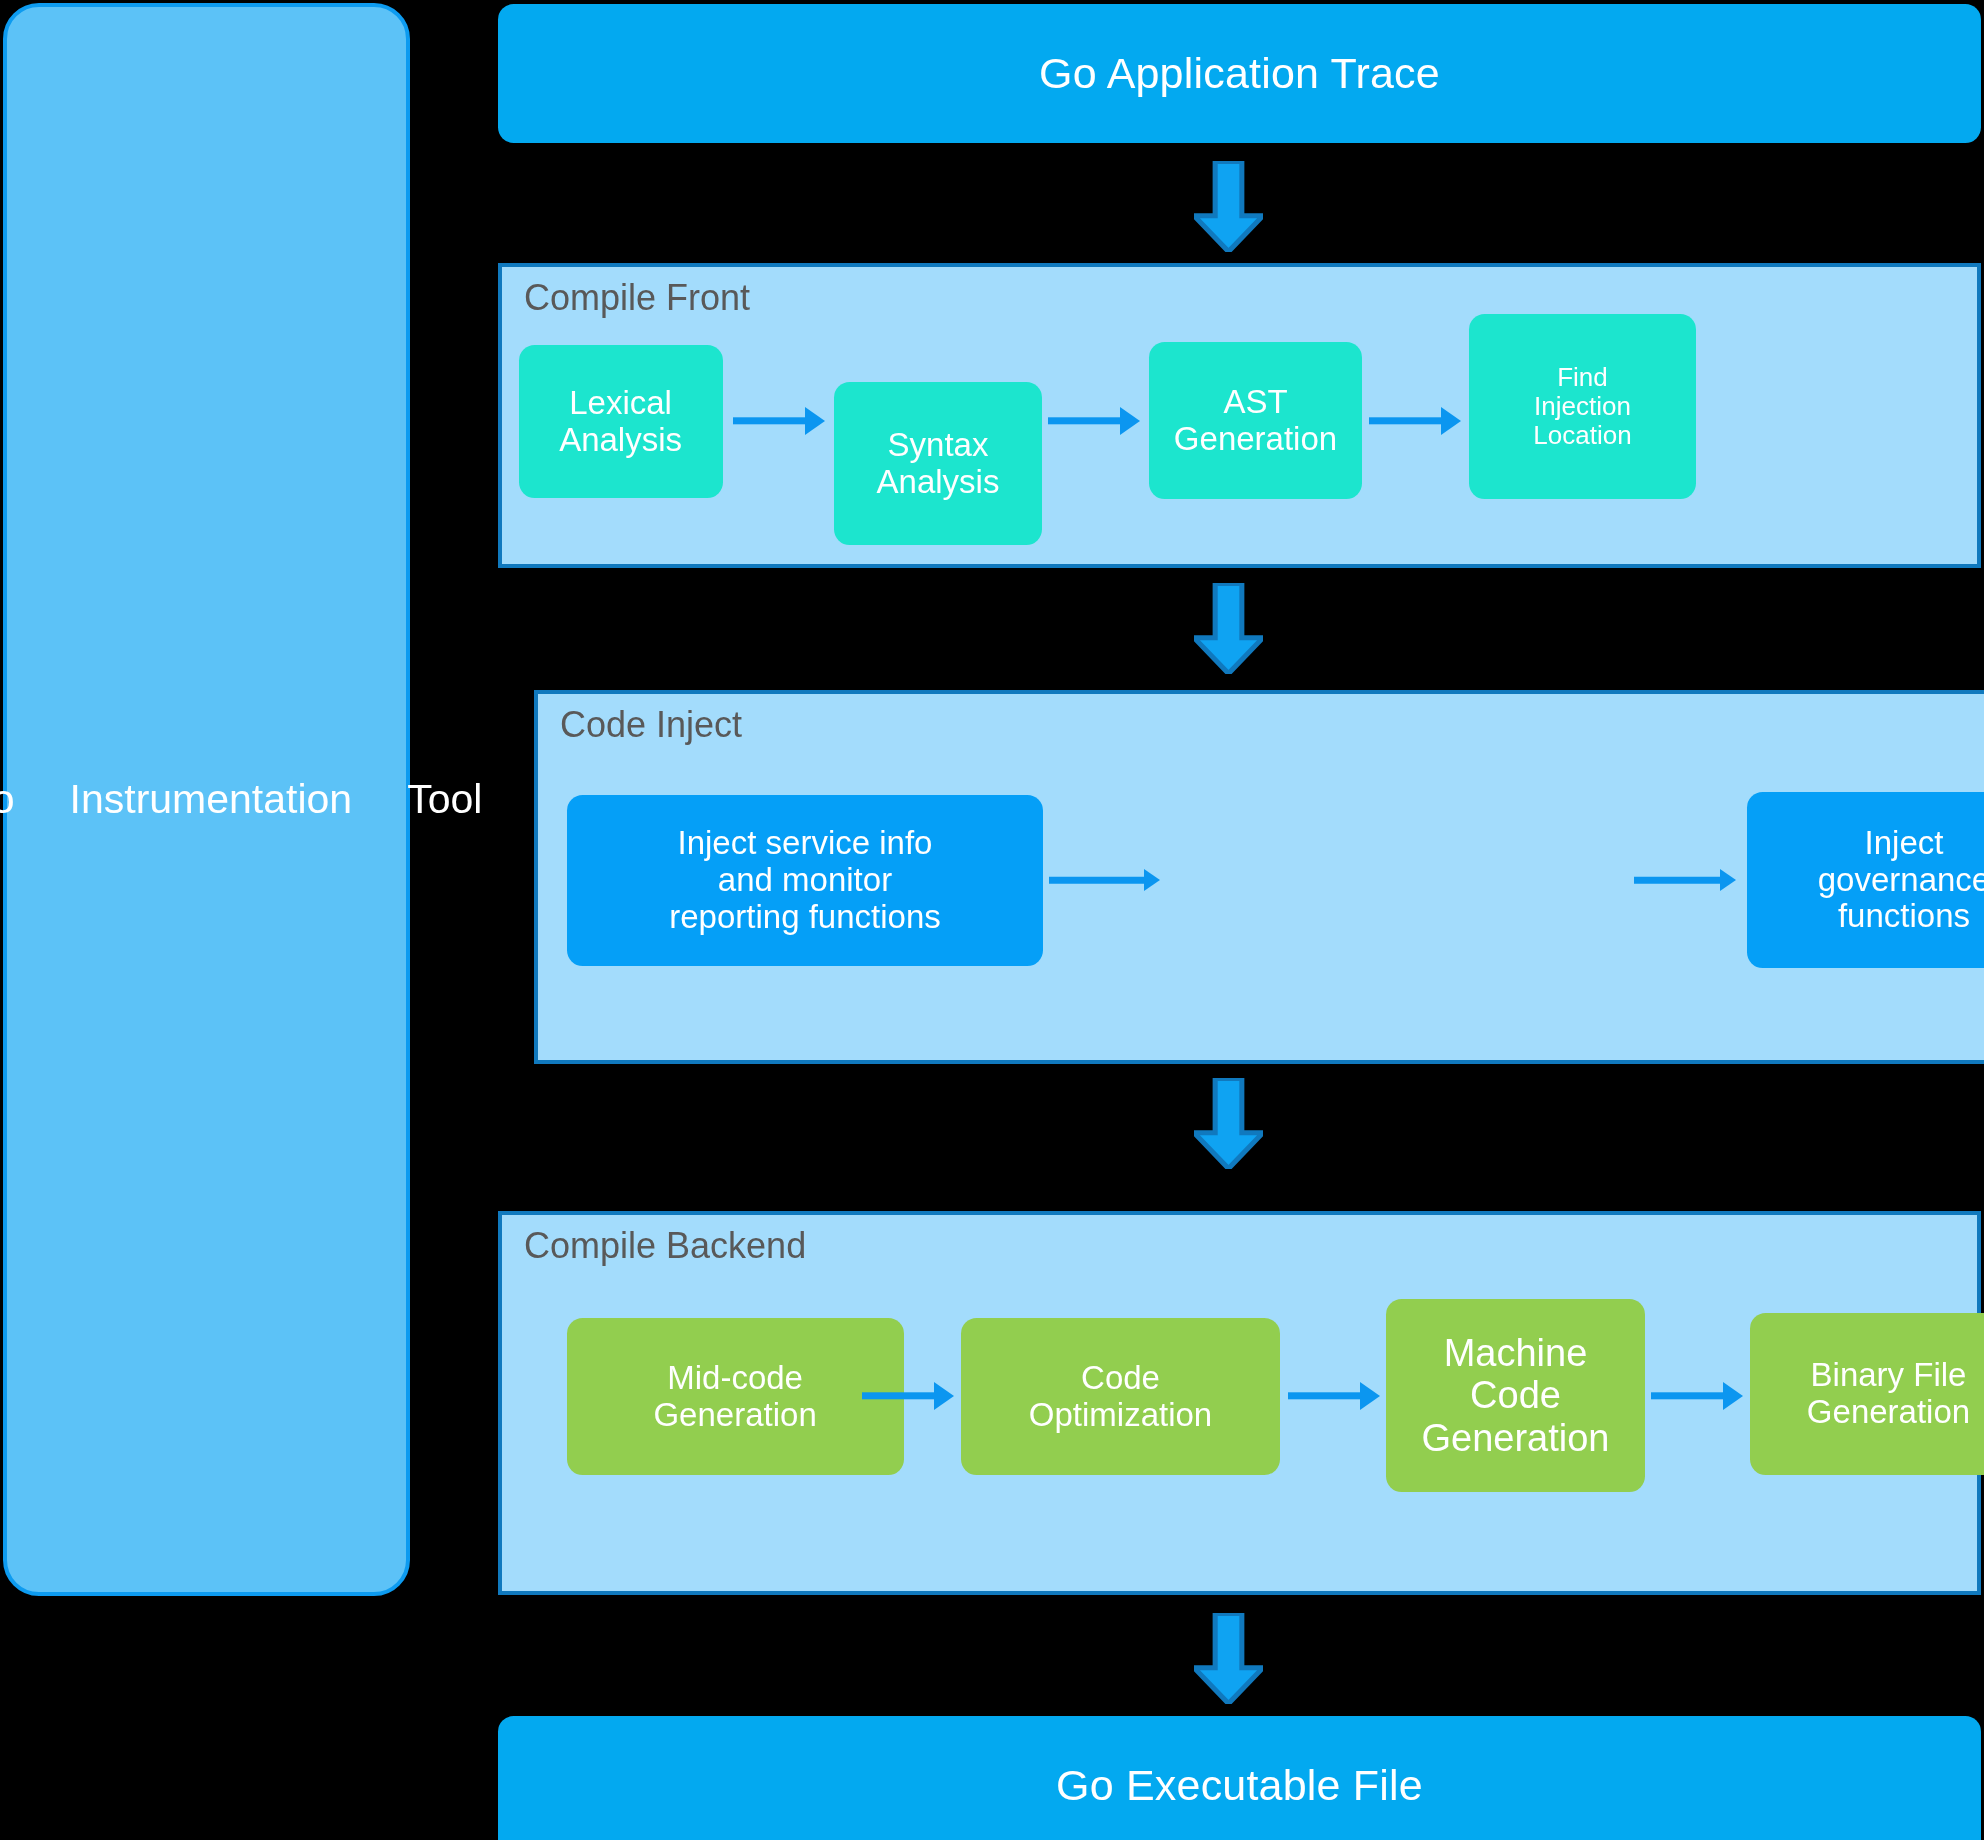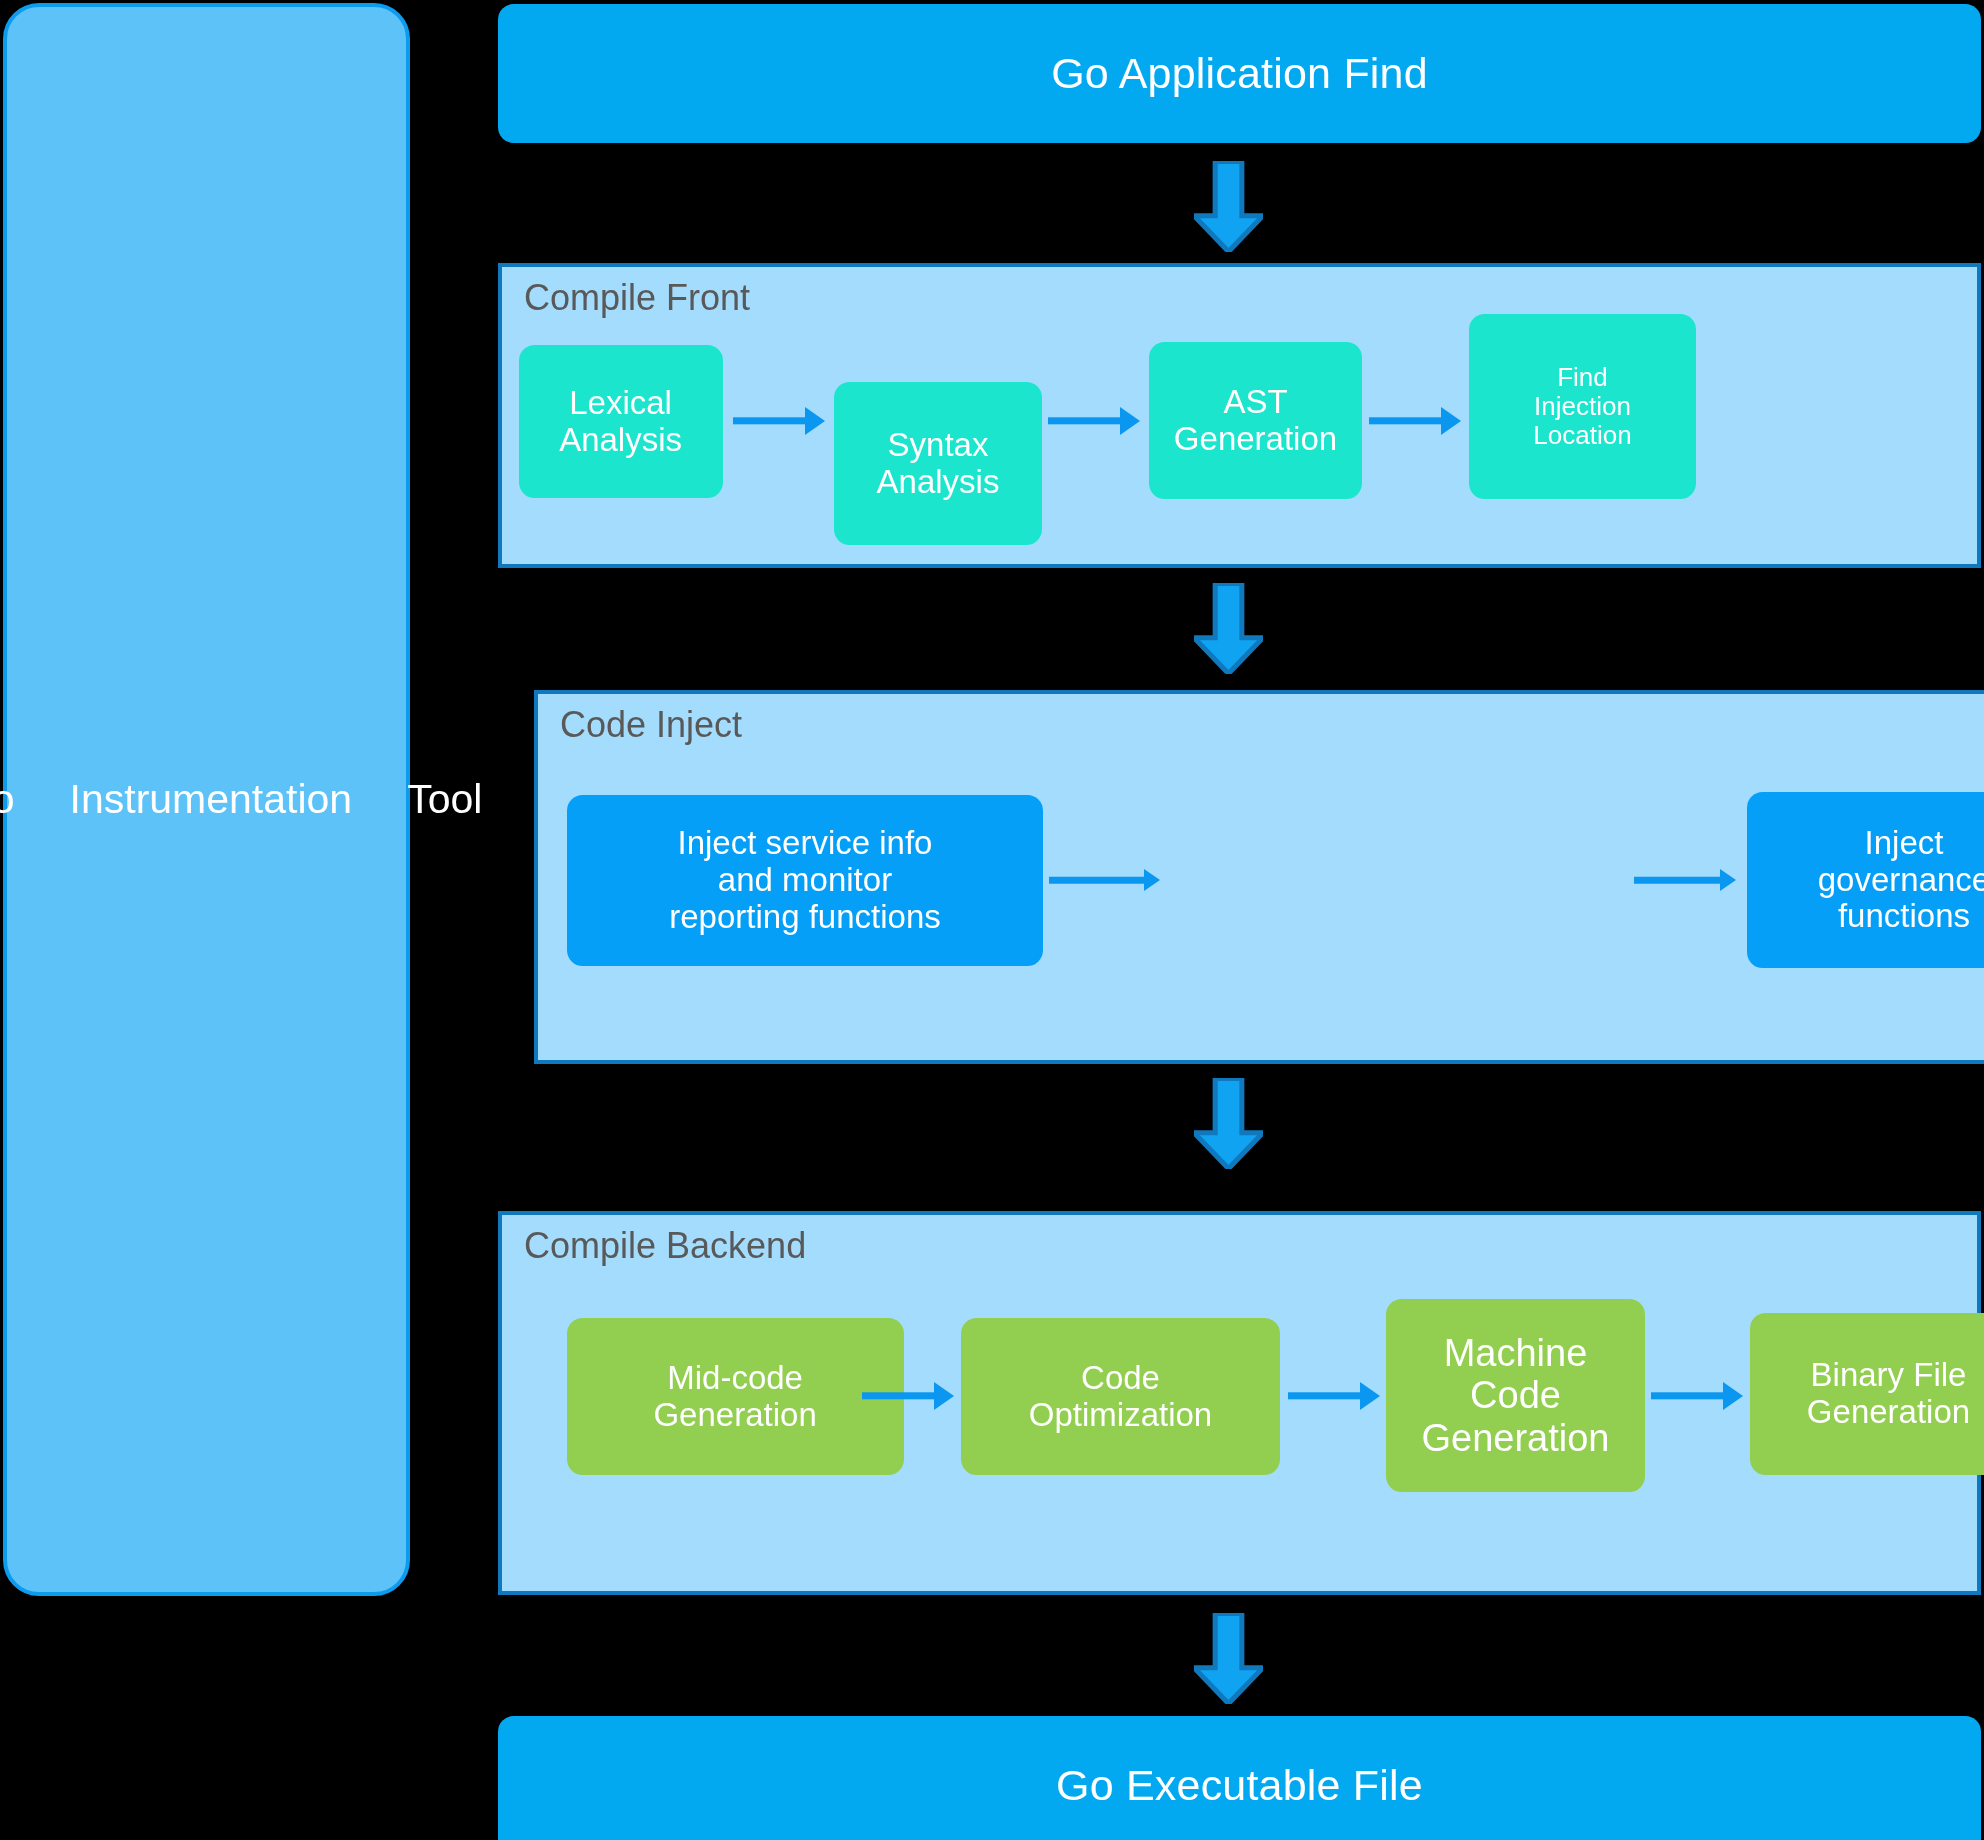--- a/index.html
+++ b/index.html
@@ -78,21 +78,21 @@
 
 <div id="stage">
 
   <div class="sidebar">
     <span class="line">Auto</span>
     <span class="line">Instrumentation</span>
     <span class="line">Tool</span>
   </div>
 
   <div class="endbar" id="bar-top">
-    <span class="txt">Go Application Find</span>
+    <span class="txt">Go Application Trace</span>
   </div>
 
   <div class="varrow" style="left:1194px;top:161px;">
     <svg viewBox="0 0 150 196" xmlns="http://www.w3.org/2000/svg">
       <path d="M46 0 H104 V118 H150 L75 196 L0 118 H46 Z" fill="#0FA3F2" stroke="#1079BE" stroke-width="11"></path>
     </svg>
   </div>
 
   <div class="group" id="grp-front">
     <span class="gtitle">Compile Front</span>

